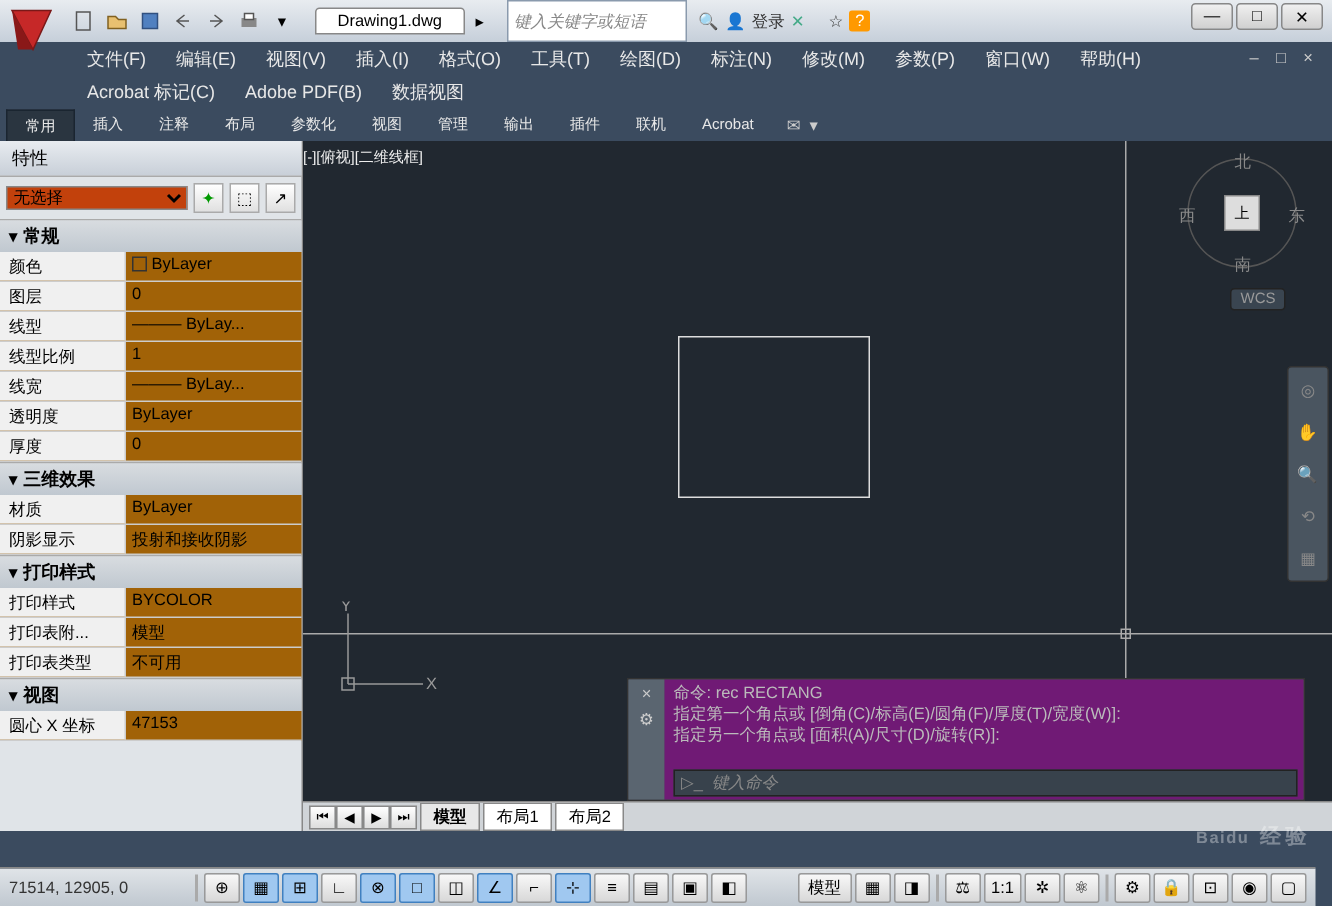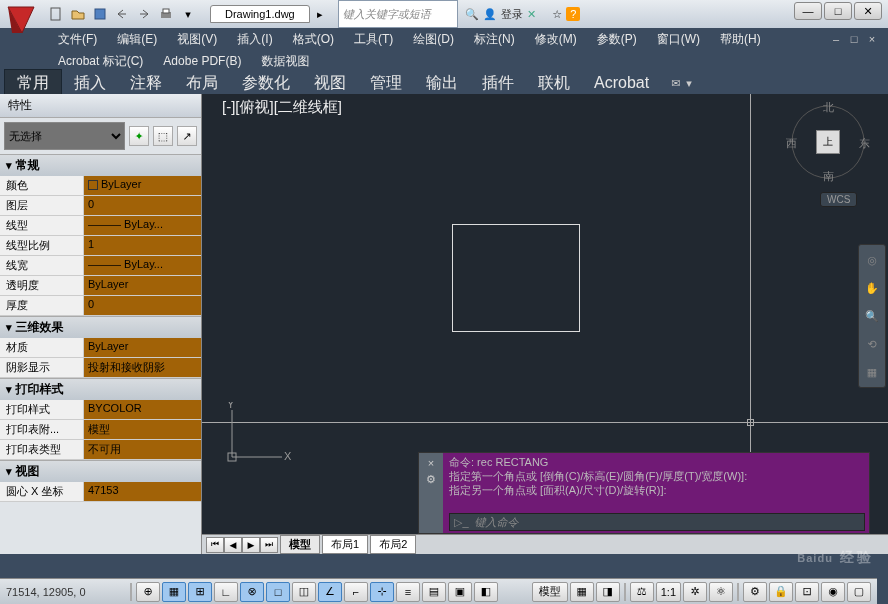--- a/index.html
+++ b/index.html
@@ -13,35 +13,35 @@
 .search-box{margin-left:8px;background:#fff;border:1px solid #8a9aad;height:28px;width:120px;display:flex;align-items:center;padding:0 4px;font-style:italic;color:#888}
 .tb-right{margin-left:8px;display:flex;gap:4px;align-items:center;color:#333}
 .win-ctrl{position:absolute;right:6px;top:2px;display:flex;gap:2px}
 .win-btn{width:28px;height:18px;background:linear-gradient(#f0f0f0,#d0d0d0);border:1px solid #888;border-radius:3px;display:flex;align-items:center;justify-content:center;cursor:pointer;font-family:Arial}
 .menubar{height:22px;background:#3b4b5f;display:flex;align-items:center;padding-left:50px;gap:4px}
 .menu-item{color:#e8e8e8;padding:2px 8px;cursor:pointer;font-size:12px}
 .mdi-ctrl{position:absolute;right:8px;display:flex;gap:2px;color:#ccc}
 .mdi-btn{width:16px;height:14px;cursor:pointer;display:flex;align-items:center;justify-content:center}
 .menubar2{height:22px;background:#3b4b5f;display:flex;align-items:center;padding-left:50px;gap:4px}
 .ribbon-tabs{height:22px;background:#3b4b5f;display:flex;align-items:center;padding-left:4px;gap:0}
-.rtab{color:#e8e8e8;padding:3px 12px;cursor:pointer;font-size:16px}
+.rtab{color:#e8e8e8;padding:3px 12px;cursor:pointer;font-size:10px}
 .rtab.active{background:#2a3540;border:1px solid #1a2530;border-bottom:none}
 .main{display:flex;height:460px}
 .props{width:202px;background:#e0e4e8;border-right:1px solid #888;display:flex;flex-direction:column}
 .props-title{background:linear-gradient(#e8ecf0,#c8cfd8);padding:3px 8px;border-bottom:1px solid #aaa;font-size:12px}
 .props-sel{padding:4px;display:flex;gap:4px;align-items:center}
-.props-sel select{flex:1;height:28px;background:#737373;border:1px solid #888;font-size:11px}
+.props-sel select{flex:1;height:16px;background:#c2410c;border:1px solid #888;font-size:11px}
 .picon{width:20px;height:20px;border:1px solid #aaa;background:linear-gradient(#fff,#e0e0e0);cursor:pointer;display:flex;align-items:center;justify-content:center}
 .section{border-top:1px solid #aaa}
 .section-hdr{background:linear-gradient(#d8dce0,#c0c8d0);padding:2px 6px;font-weight:bold;display:flex;align-items:center;gap:4px;font-size:12px}
 .prop-row{display:flex;border-bottom:1px solid #ccc;background:#a16207}
 .prop-label{width:84px;padding:2px 6px;border-right:1px solid #ccc;background:#f0f0f0;overflow:hidden;white-space:nowrap}
 .prop-val{flex:1;padding:2px 4px;overflow:hidden;white-space:nowrap;text-overflow:ellipsis}
 .canvas-area{flex:1;background:#212830;position:relative}
-.vp-label{position:absolute;left:20px;top:4px;color:#eee;font-size:15px}
+.vp-label{position:absolute;left:0;top:4px;color:#eee;font-size:10px}
 .viewcube{position:absolute;right:20px;top:8px;width:80px;height:80px}
 .vc-dir{position:absolute;color:#888;font-size:11px}
 .rect{position:absolute;left:250px;top:130px;width:128px;height:108px;border:1px solid #ddd}
 .crosshair-h{position:absolute;left:0;right:0;top:328px;height:1px;background:#aaa}
 .crosshair-v{position:absolute;top:0;bottom:58px;left:548px;width:1px;background:#aaa}
 .ucs{position:absolute;left:20px;bottom:80px;color:#999}
 .cmdwin{position:absolute;left:216px;bottom:20px;right:18px;height:82px;display:flex;background:#4a5560;border:1px solid #333}
 .cmd-handle{width:24px;background:#5a6570;display:flex;flex-direction:column;align-items:center;padding-top:4px;gap:4px}
 .cmd-text{flex:1;background:#701a75;color:#bbb;padding:2px 6px;font-size:11px;line-height:14px}
 .cmd-input{position:absolute;bottom:2px;left:30px;right:4px;height:18px;background:#38424c;border:1px solid #222;color:#888;display:flex;align-items:center;padding:0 4px;gap:6px}

